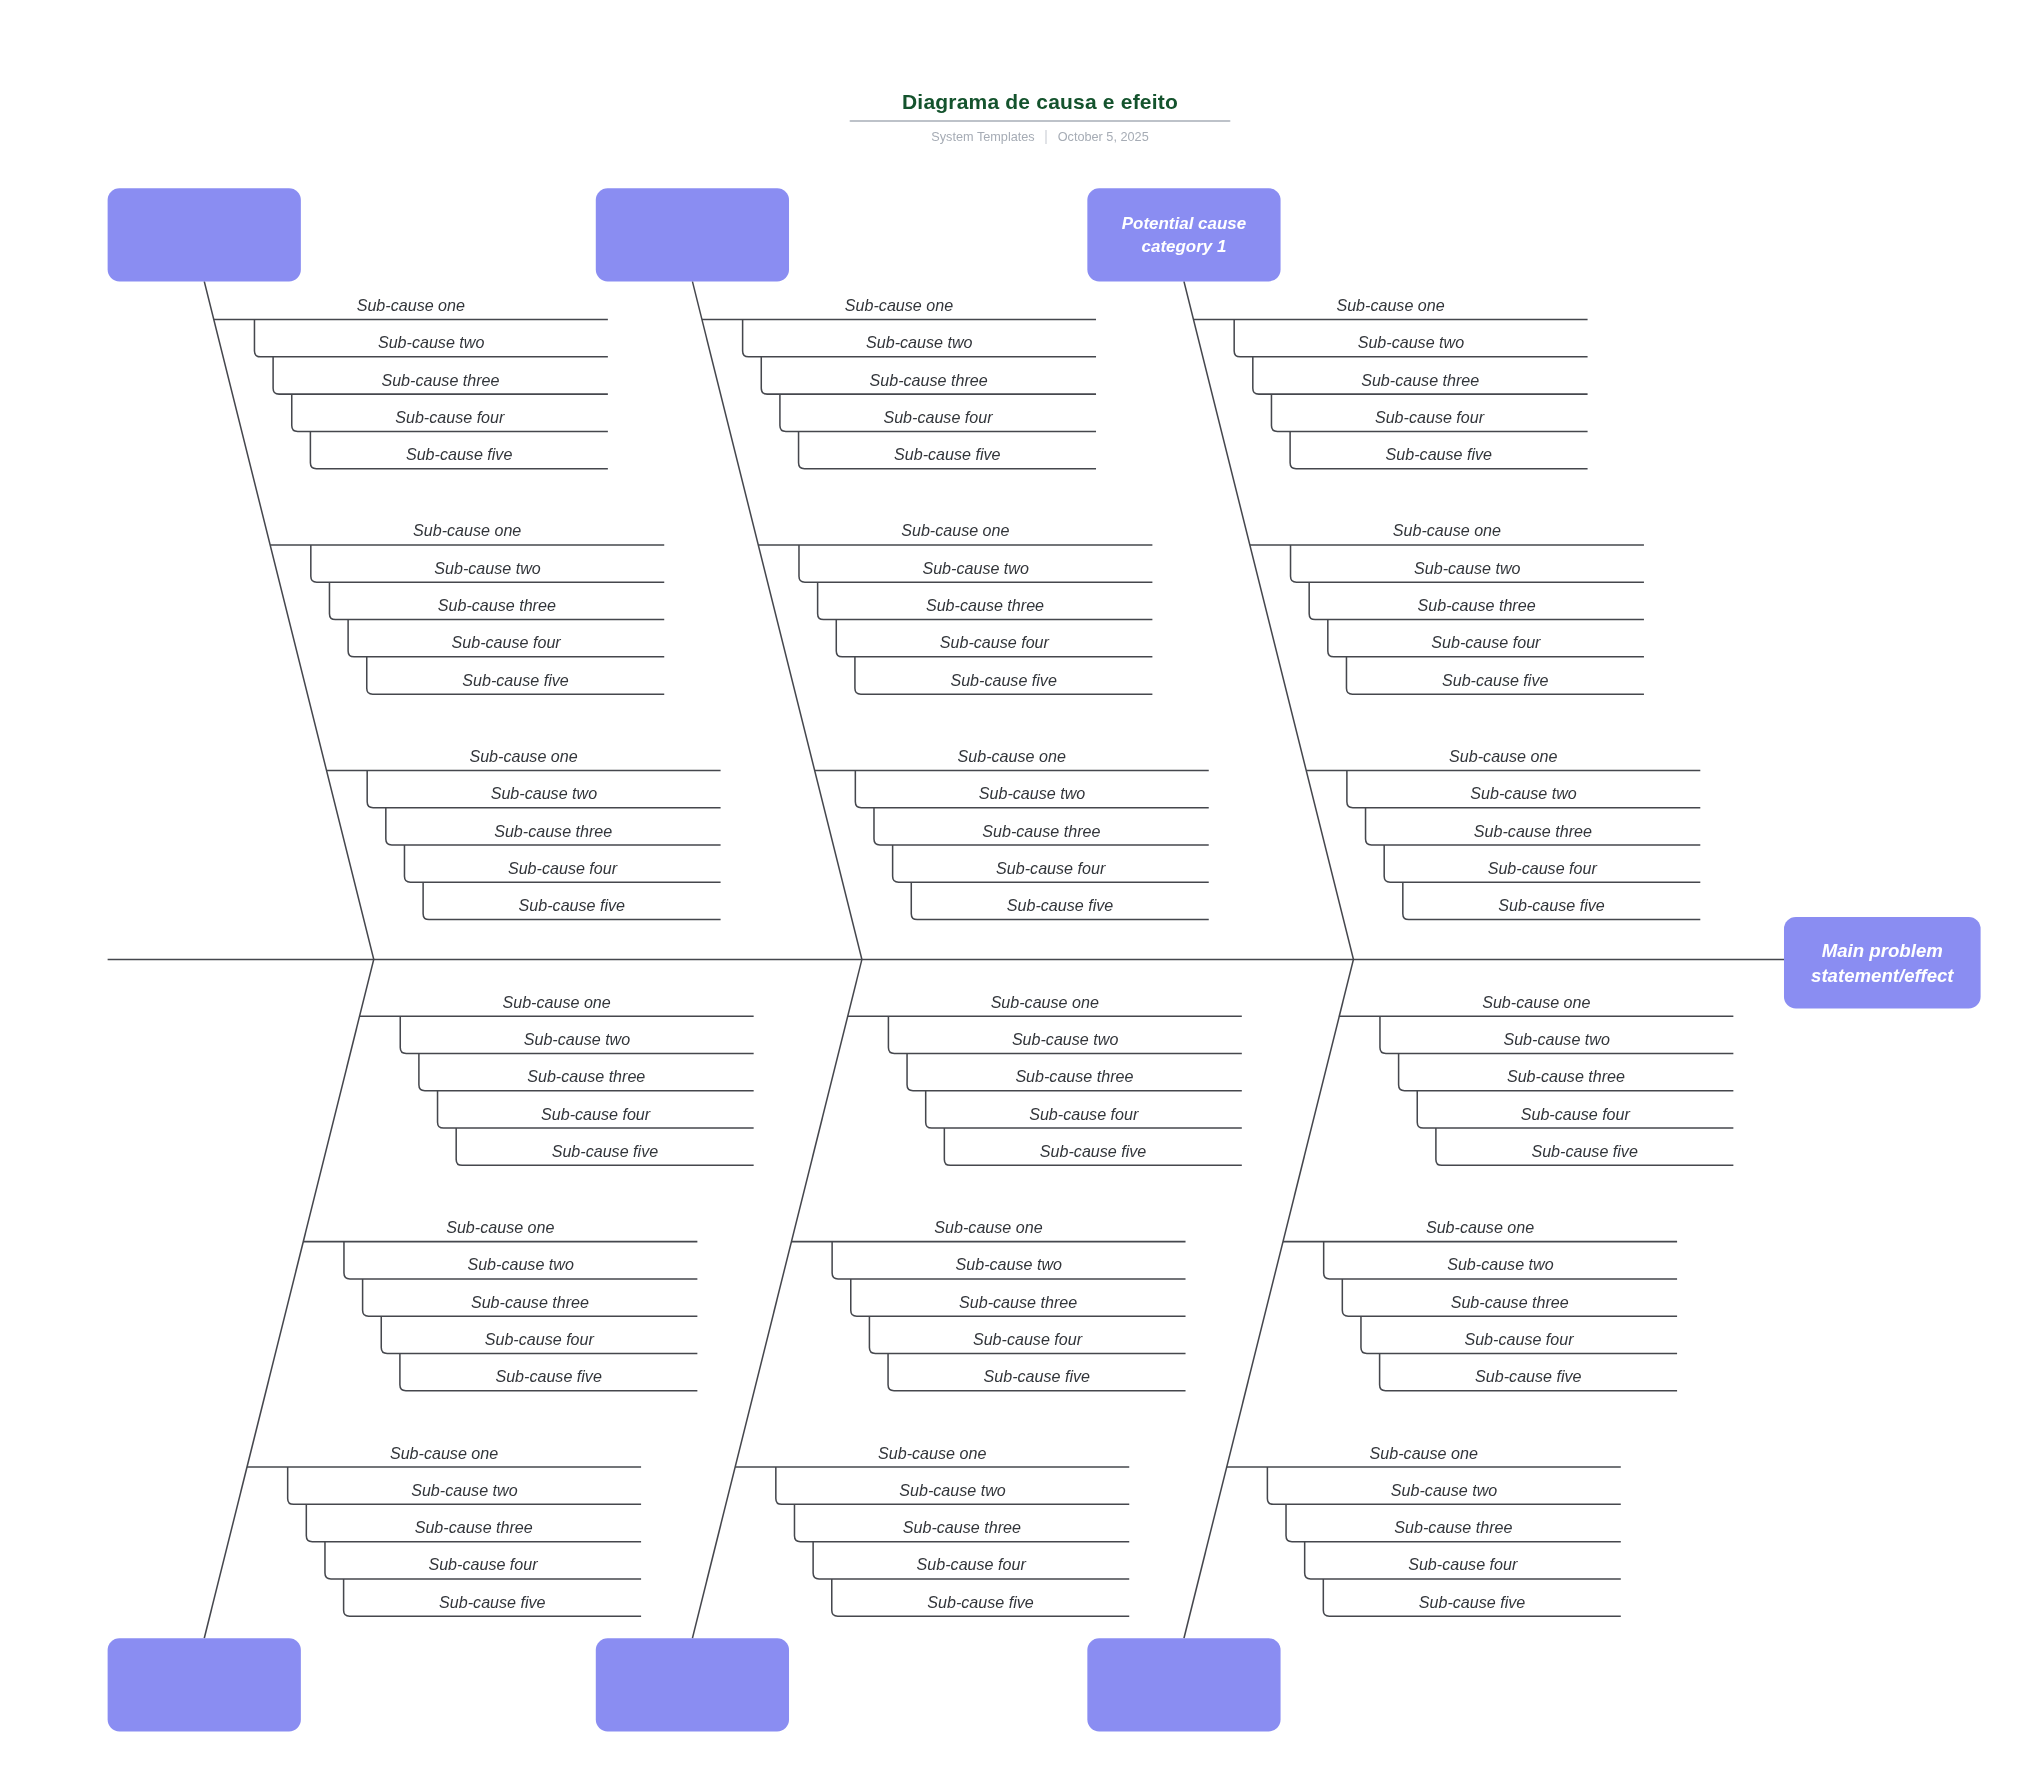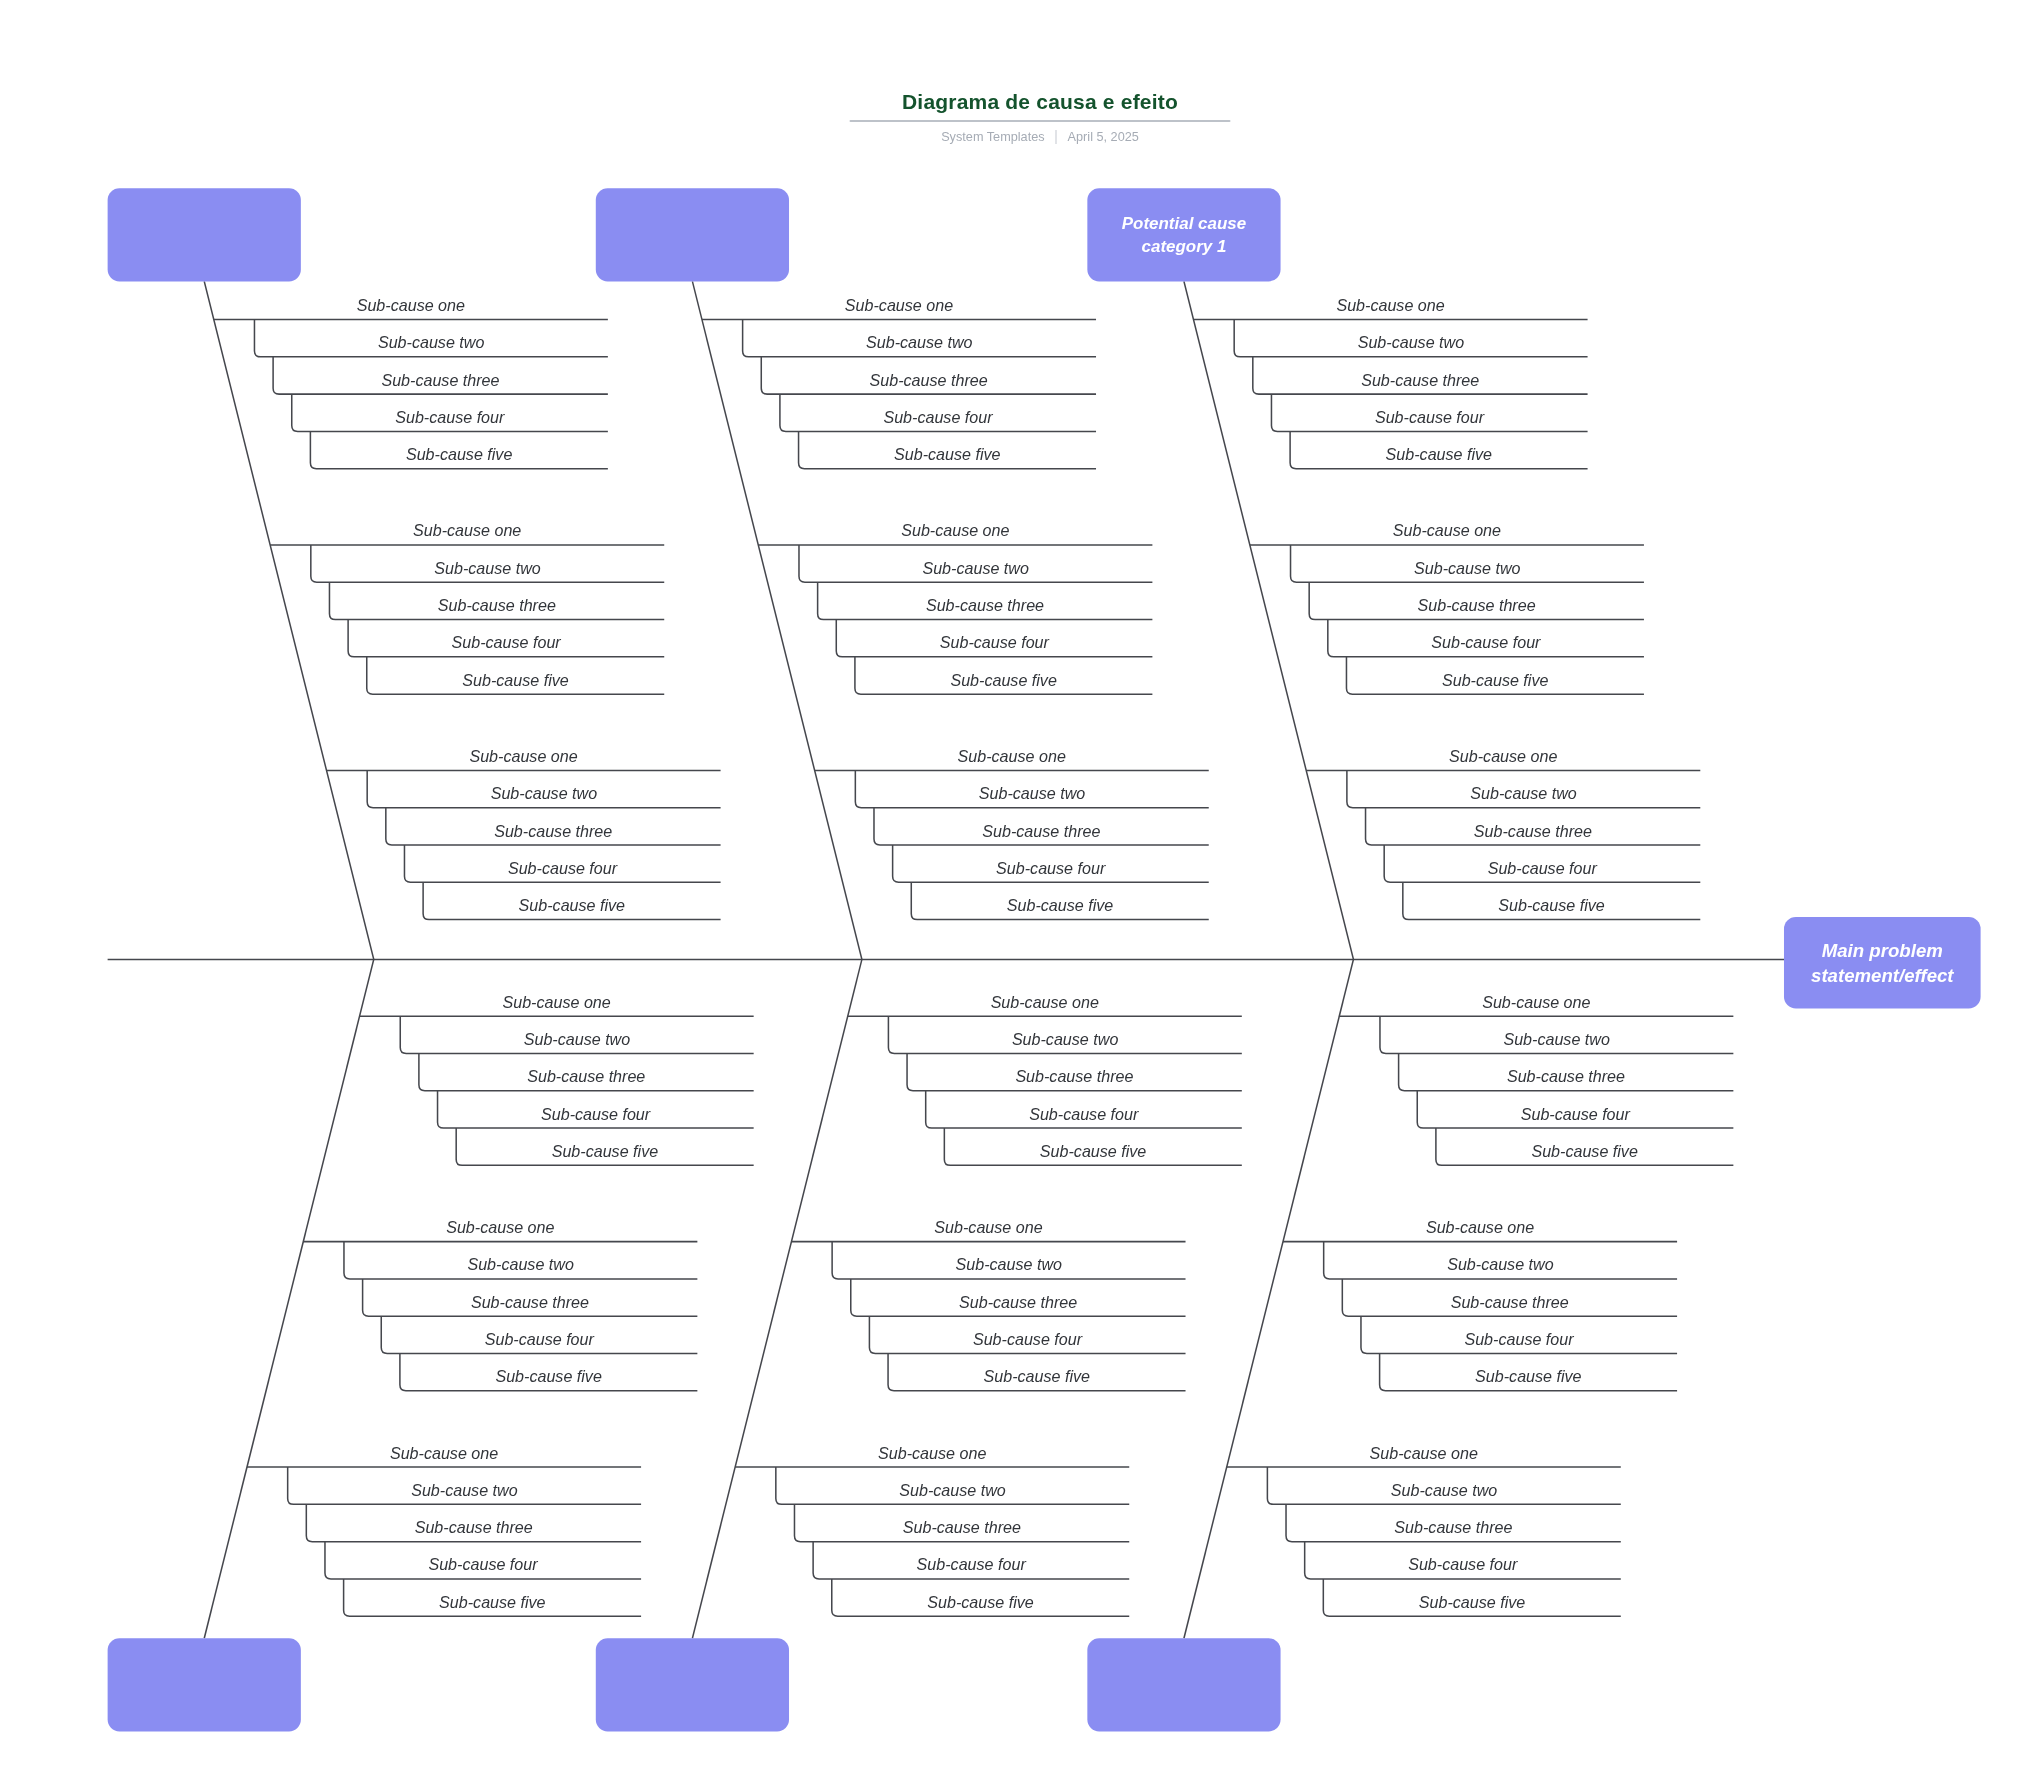--- a/index.html
+++ b/index.html
@@ -30,21 +30,21 @@
 <body>
 
 
 
 <div class="header">
   <h1 style="color: #14532d;">Diagrama de causa e efeito</h1>
   <div class="title-underline" style="background: rgb(189, 194, 201);"></div>
   <div class="meta" style="color: rgb(166, 172, 181);">
     <span>System Templates</span>
     <span class="meta-divider"></span>
-    <span>April 5, 2025</span>
+    <span>October 5, 2025</span>
   </div>
 </div>
 
 <svg id="fishbone" width="2034" height="1790" viewBox="0 0 2400 2112" xmlns="http://www.w3.org/2000/svg">
     <path d="M 127 1132 H 2105" stroke="#45474D" stroke-width="1.8" fill="none"></path>
     <path d="M 241 332 L 441 1132" stroke="#45474D" stroke-width="1.8" fill="none"></path>
     <path d="M 441 1132 L 241 1933" stroke="#45474D" stroke-width="1.8" fill="none"></path>
     <path d="M 252.25 377 H 717.25" stroke="#45474D" stroke-width="1.8" fill="none"></path>
     <text x="484.75" y="367" text-anchor="middle" fill="#32353A" font-size="19" font-style="italic">Sub-cause one</text>
     <path d="M 300.25 377 V 414 Q 300.25 421 307.25 421 H 717.25" stroke="#45474D" stroke-width="1.8" fill="none"></path>

